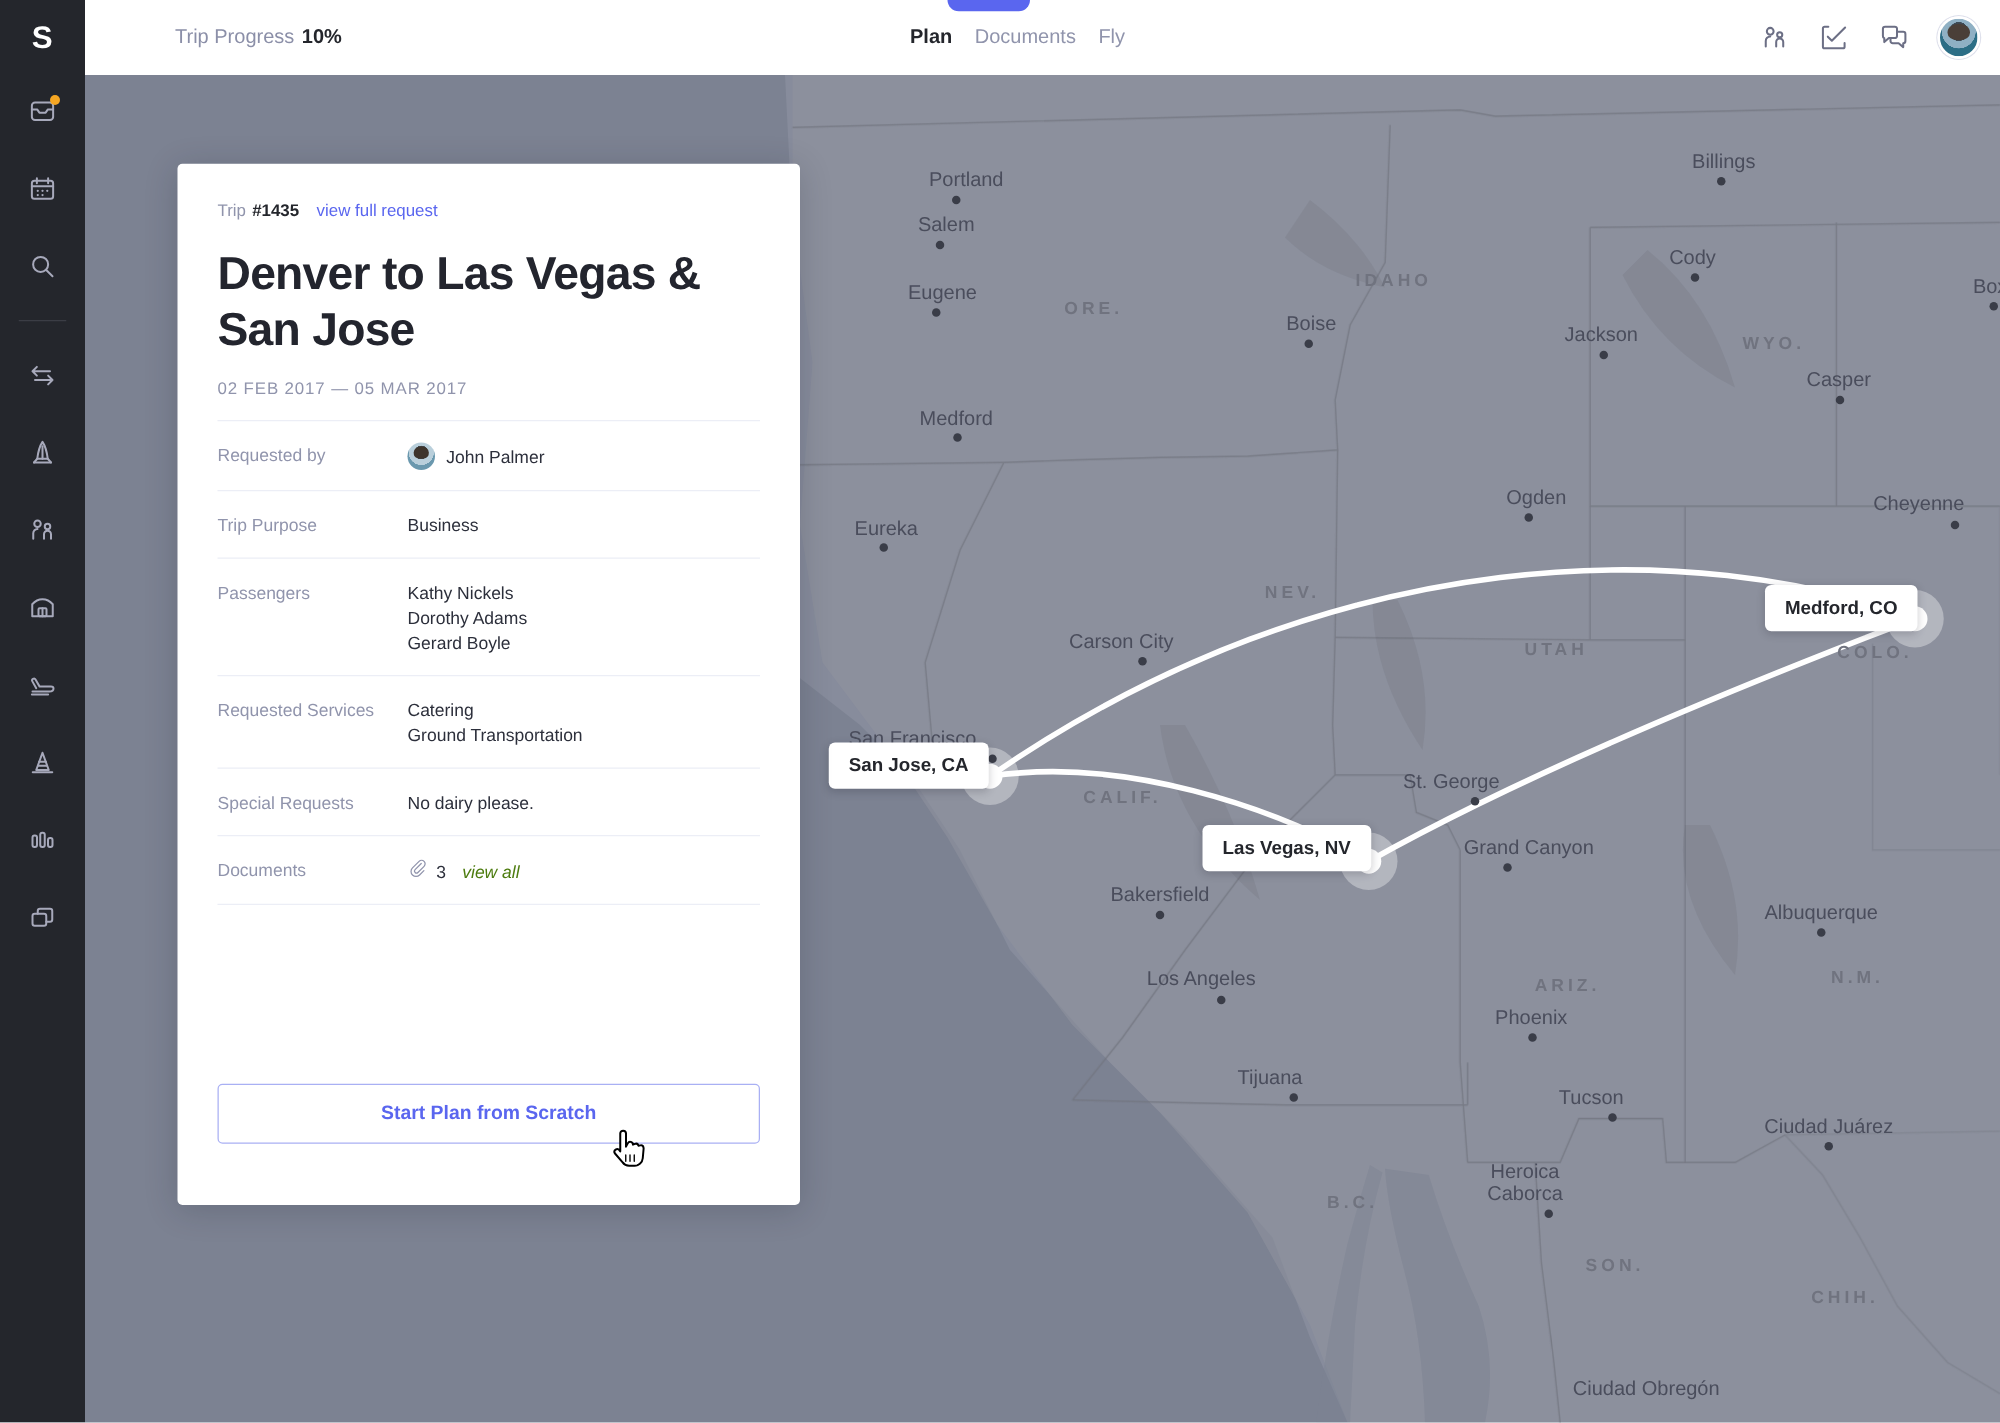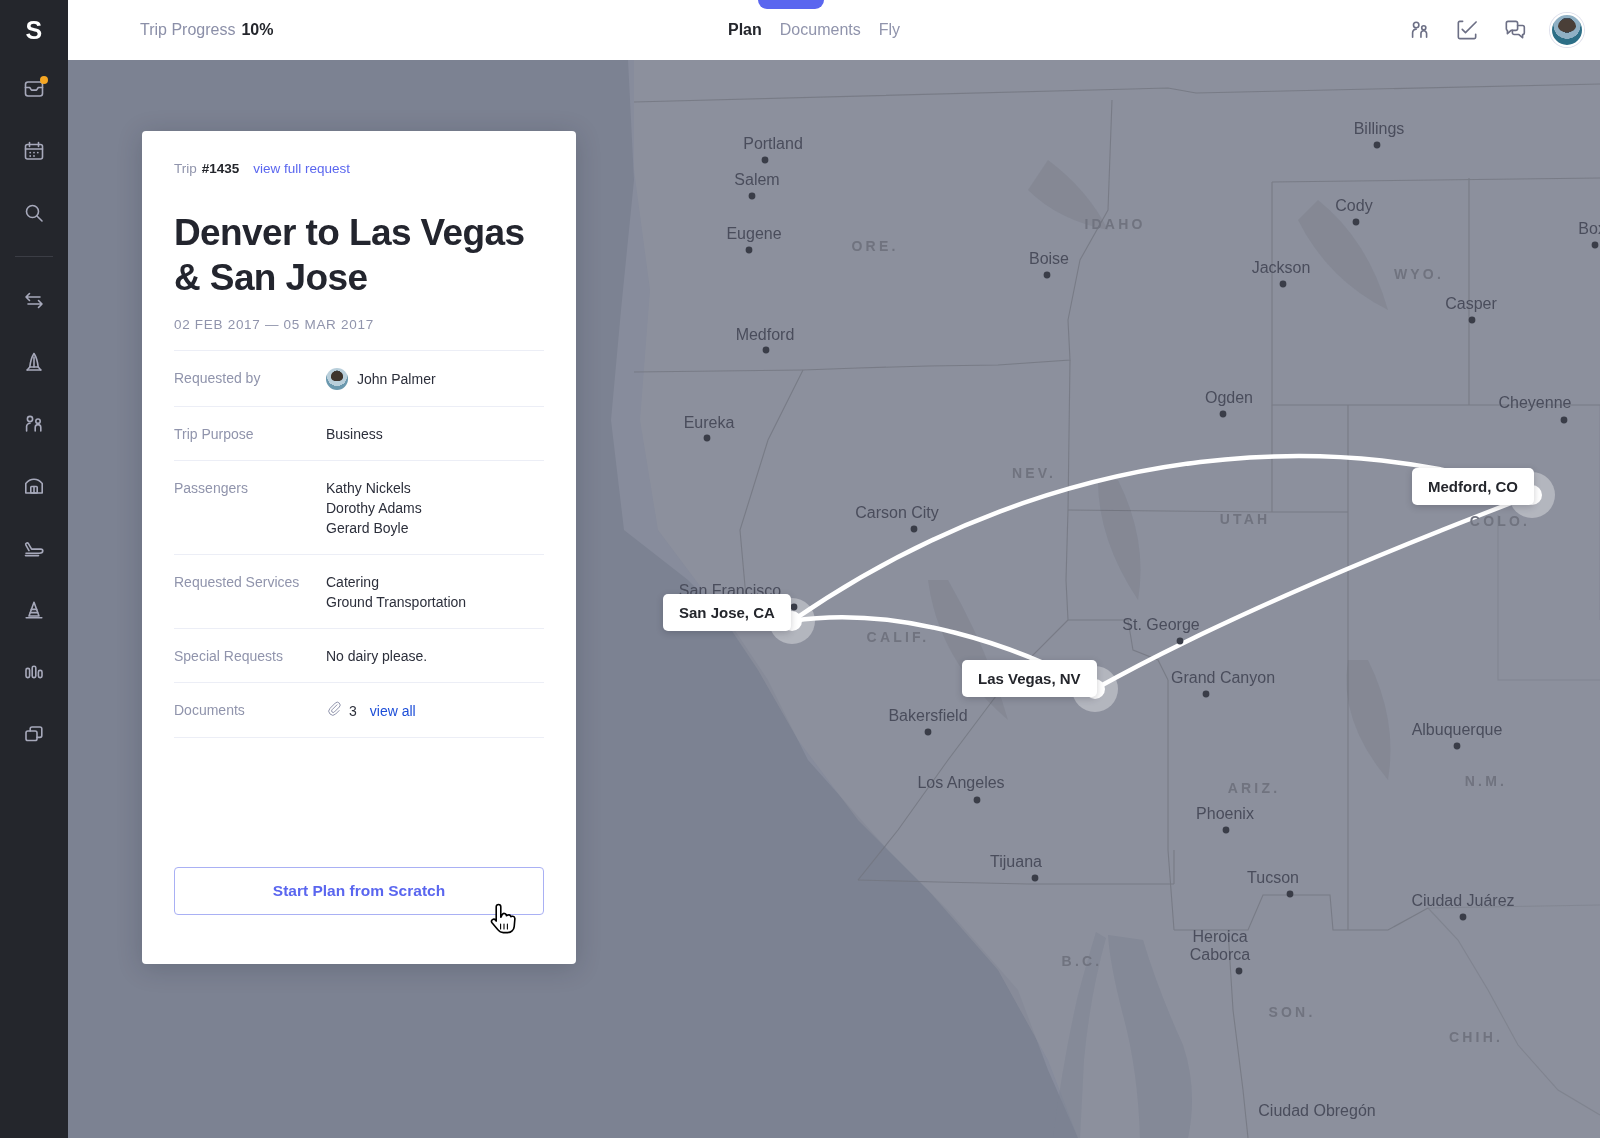--- a/index.html
+++ b/index.html
@@ -96,31 +96,31 @@
   .marker-core { fill: #ffffff; }
 
   .map-pin {
     position: absolute; background: #ffffff; border-radius: 5px;
     padding: 10px 16px; font-size: 15px; font-weight: 700; color: #24262c;
     box-shadow: 0 2px 7px rgba(30,32,45,.22); white-space: nowrap;
   }
 
   
   #card {
-    position: absolute; left: 142px; top: 131px; width: 434px; height: 833px;
+    position: absolute; left: 142px; top: 131px; width: 498px; height: 833px;
     background: #ffffff; border-radius: 4px;
     box-shadow: 0 4px 26px rgba(25,28,44,.20);
     z-index: 20; padding: 0 32px;
   }
   #card-meta { display: flex; align-items: baseline; margin-top: 30px; font-size: 13.5px; }
   #card-meta .m-trip { color: #9094ac; }
   #card-meta .m-id { color: #24262c; font-weight: 700; margin-left: 5px; }
   #card-meta .m-link { color: #5a66ef; margin-left: 14px; cursor: pointer; }
   #card-title {
-    margin-top: 34px; font-size: 37px; line-height: 45px; font-weight: 700;
+    margin-top: 20px; font-size: 37px; line-height: 45px; font-weight: 700;
     color: #23252e; letter-spacing: -.6px;
   }
   #card-dates {
     margin-top: 17px; font-size: 13.5px; color: #9094ac; letter-spacing: .7px;
   }
   #detail-rows { margin-top: 18px; }
   .drow {
     display: flex; border-top: 1px solid #eceef6; padding: 17px 0 16px;
   }
   .drow:last-child { border-bottom: 1px solid #eceef6; }
@@ -133,21 +133,21 @@
     background: radial-gradient(circle at 50% 36%, #46525c 0 30%, #b9cfdb 31% 56%, #6a98ae 57% 100%);
     position: relative; overflow: hidden;
   }
   .avatar-sm::after {
     content: ""; position: absolute; left: 22%; top: 14%; width: 56%; height: 44%;
     border-radius: 50% 50% 40% 40%; background: #3e342c;
   }
   .doc-row-val { display: flex; align-items: center; gap: 7px; }
   .clip-icon svg { stroke: #9094ac; stroke-width: 1.5; fill: none; stroke-linecap: round; }
   .doc-count { color: #2c2f3b; font-size: 14px; }
-  .doc-link { color: #1d4ed8; font-size: 14px; margin-left: 6px; cursor: pointer; }
+  .doc-link { color: #4d7c0f; font-size: 14px; margin-left: 6px; cursor: pointer; font-style: italic; }
 
   #card-buttons { position: absolute; left: 32px; right: 32px; bottom: 33px; }
   .btn {
     width: 100%; height: 48px; border-radius: 4px; font-size: 15.5px; font-weight: 700;
     display: flex; align-items: center; justify-content: center; cursor: pointer;
     font-family: "Liberation Sans", sans-serif;
   }
   #btn-scratch {
     border: 1px solid #a9b0f4; background: #ffffff; color: #5a66ef; margin-bottom: 16px;
   }

